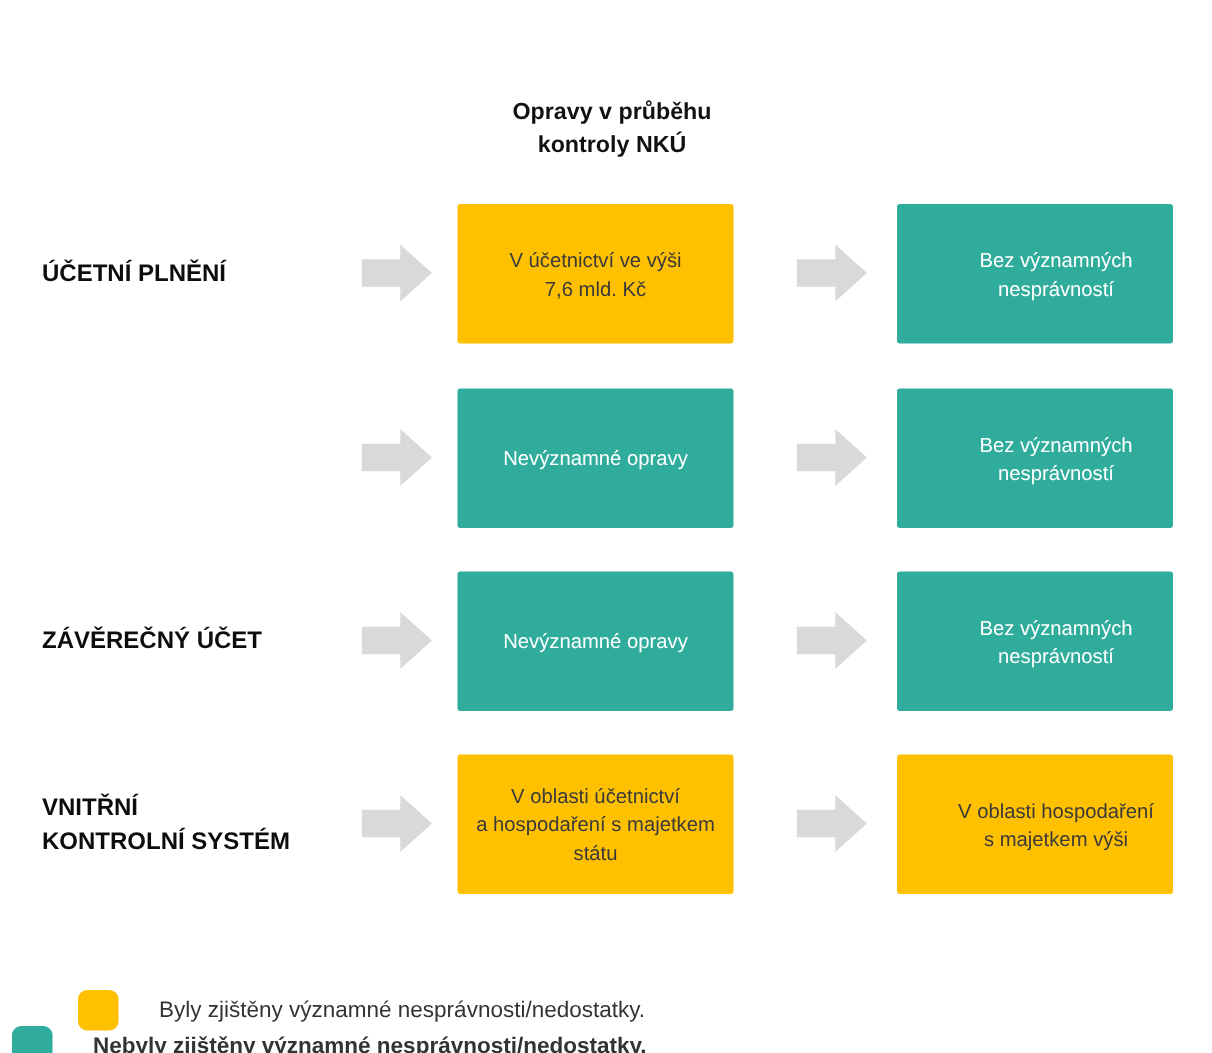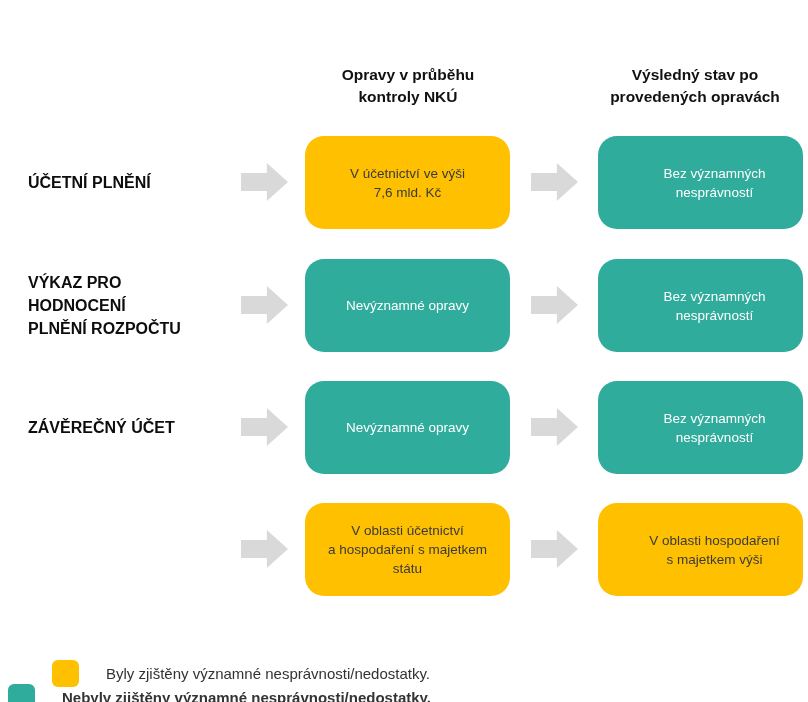--- a/index.html
+++ b/index.html
@@ -40,23 +40,23 @@
   }
   .arrow {
     position: absolute;
     width: 47px;
     height: 38px;
     background: var(--arrow, #d9d9d9);
     clip-path: polygon(0 26%, 55% 26%, 55% 0, 100% 50%, 55% 100%, 55% 74%, 0 74%);
   }
   .box {
     position: absolute;
-    width: 205px;
+    width: 184px;
     height: 93px;
-    border-radius: 19px;
+    border-radius: 2px;
     display: flex;
     align-items: center;
     justify-content: center;
     text-align: center;
     font-size: 13.5px;
     line-height: 19px;
     padding: 0 8px;
     box-sizing: border-box;
     white-space: pre-line;
   }
@@ -99,47 +99,44 @@
     color: #333333;
   }
 </style>
 </head>
 <body>
 
 <div class="canvas">
 
   <div class="col-header c1">Opravy v průběhu
 kontroly NKÚ</div>
-  <div class="col-header c2">Výsledný stav po
-provedených opravách</div>
 
   <div class="row-label r1">ÚČETNÍ PLNĚNÍ</div>
   <div class="arrow a1 r1"></div>
   <div class="box c1 r1 yellow">V účetnictví ve výši
 7,6 mld. Kč</div>
   <div class="arrow a2 r1"></div>
   <div class="box c2 r1 teal">Bez významných
 nesprávností</div>
 
-  <div class="row-label r2">VÝKAZ PRO
-HODNOCENÍ
-PLNĚNÍ ROZPOČTU</div>
   <div class="arrow a1 r2"></div>
   <div class="box c1 r2 teal">Nevýznamné opravy</div>
   <div class="arrow a2 r2"></div>
   <div class="box c2 r2 teal">Bez významných
 nesprávností</div>
 
   <div class="row-label r3">ZÁVĚREČNÝ ÚČET</div>
   <div class="arrow a1 r3"></div>
   <div class="box c1 r3 teal">Nevýznamné opravy</div>
   <div class="arrow a2 r3"></div>
   <div class="box c2 r3 teal">Bez významných
 nesprávností</div>
 
+  <div class="row-label r4">VNITŘNÍ
+KONTROLNÍ SYSTÉM</div>
   <div class="arrow a1 r4"></div>
   <div class="box c1 r4 yellow">V oblasti účetnictví
 a hospodaření s majetkem
 státu</div>
   <div class="arrow a2 r4"></div>
   <div class="box c2 r4 yellow">V oblasti hospodaření
 s majetkem výši</div>
 
   <div class="legend-item l1">
     <div class="swatch teal"></div>

